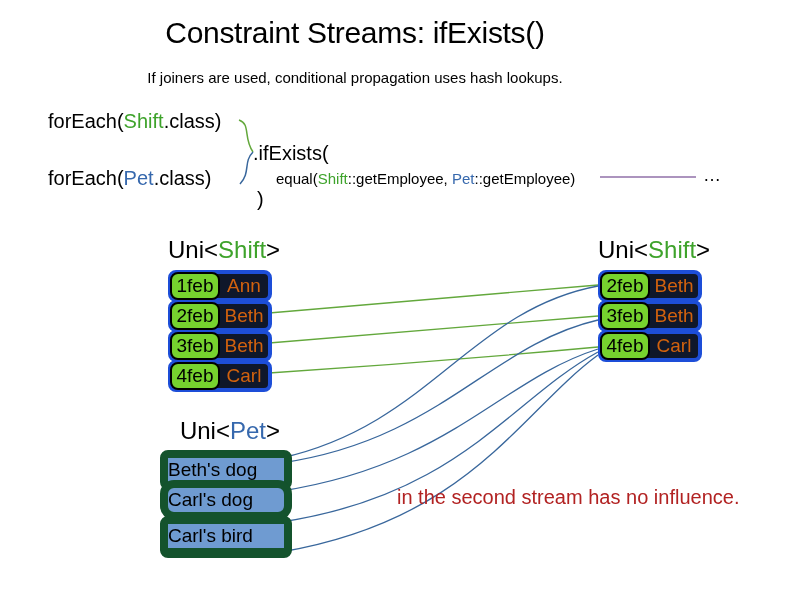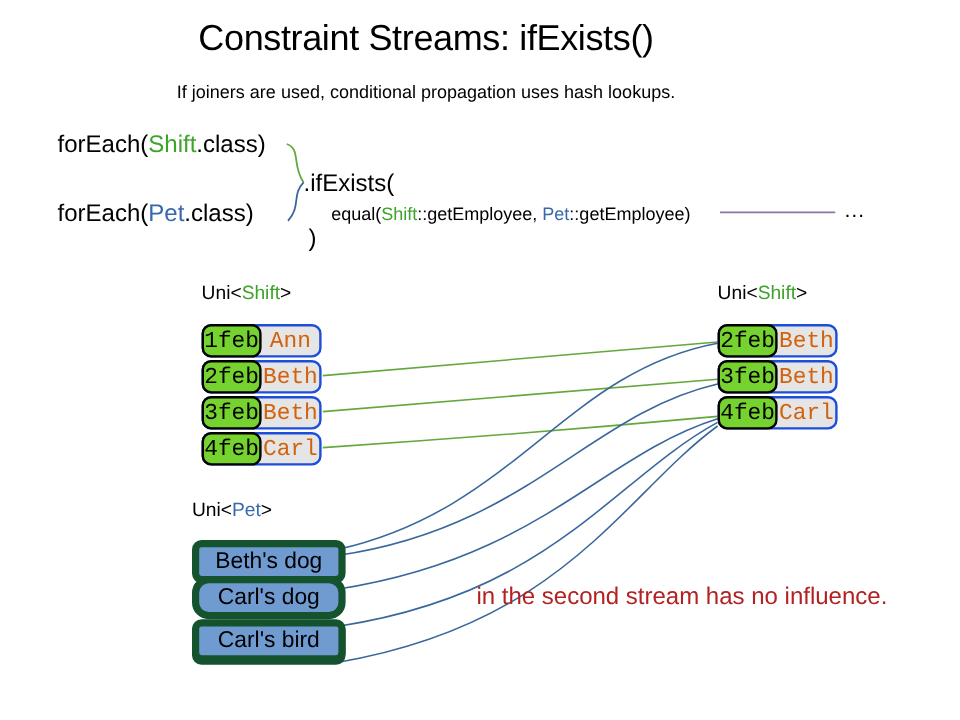--- a/index.html
+++ b/index.html
@@ -7,28 +7,28 @@
        font-family:"Liberation Sans",sans-serif;color:#000;}
   .abs{position:absolute;}
   .layer{position:absolute;left:0;top:0;z-index:1;}
   .ui{z-index:2;}
   .title{left:0;top:16px;width:710px;text-align:center;font-size:30px;letter-spacing:-0.3px;}
   .subtitle{left:0;top:69px;width:710px;text-align:center;font-size:15px;}
   .code{font-size:20px;white-space:pre;}
   .code-small{font-size:15px;white-space:pre;}
   .green-t{color:#3ea32b;}
   .blue-t{color:#3668ad;}
-  .uni-label{font-size:16px;text-align:left;}
-  .shift-row{width:96px;height:24px;background:#e5e5e5;border:2px solid #1d4ed8;border-radius:8px;font-family:Liberation Mono, monospace;}
+  .uni-label{font-size:24px;text-align:right;}
+  .shift-row{width:96px;height:24px;background:#0f172a;border:4px solid #1d4ed8;border-radius:8px;}
   .date-cell{position:absolute;left:-2px;top:-2px;width:46px;height:24px;background:#76d22e;
              border:2px solid #000;border-radius:8px;text-align:center;font-size:19px;line-height:24px;}
   .name-cell{position:absolute;left:48px;top:0;width:48px;height:24px;text-align:center;
              font-size:19px;line-height:24px;color:#d2620e;}
-  .pet-box{width:116px;height:24px;background:#6f9bd1;border:6px solid #14532d;border-radius:8px;
-           text-align:center;font-size:19px;line-height:24px;}
+  .pet-box{width:116px;height:24px;background:#6f9bd1;border:8px solid #14532d;border-radius:8px;
+           font-size:19px;line-height:24px;}
   .red-note{font-size:20px;line-height:26px;color:#b22222;}
   .ellipsis{font-size:18px;letter-spacing:1px;}
 </style>
 </head>
 <body>
 
 <svg class="layer" width="800" height="600" viewBox="0 0 800 600">
 
   <path d="M 239 120 C 251 124, 243 138, 253 152" fill="none" stroke="#63a83c" stroke-width="1.5"></path>
   <path d="M 253 152 C 243 162, 251 172, 240 184" fill="none" stroke="#39679c" stroke-width="1.5"></path>

